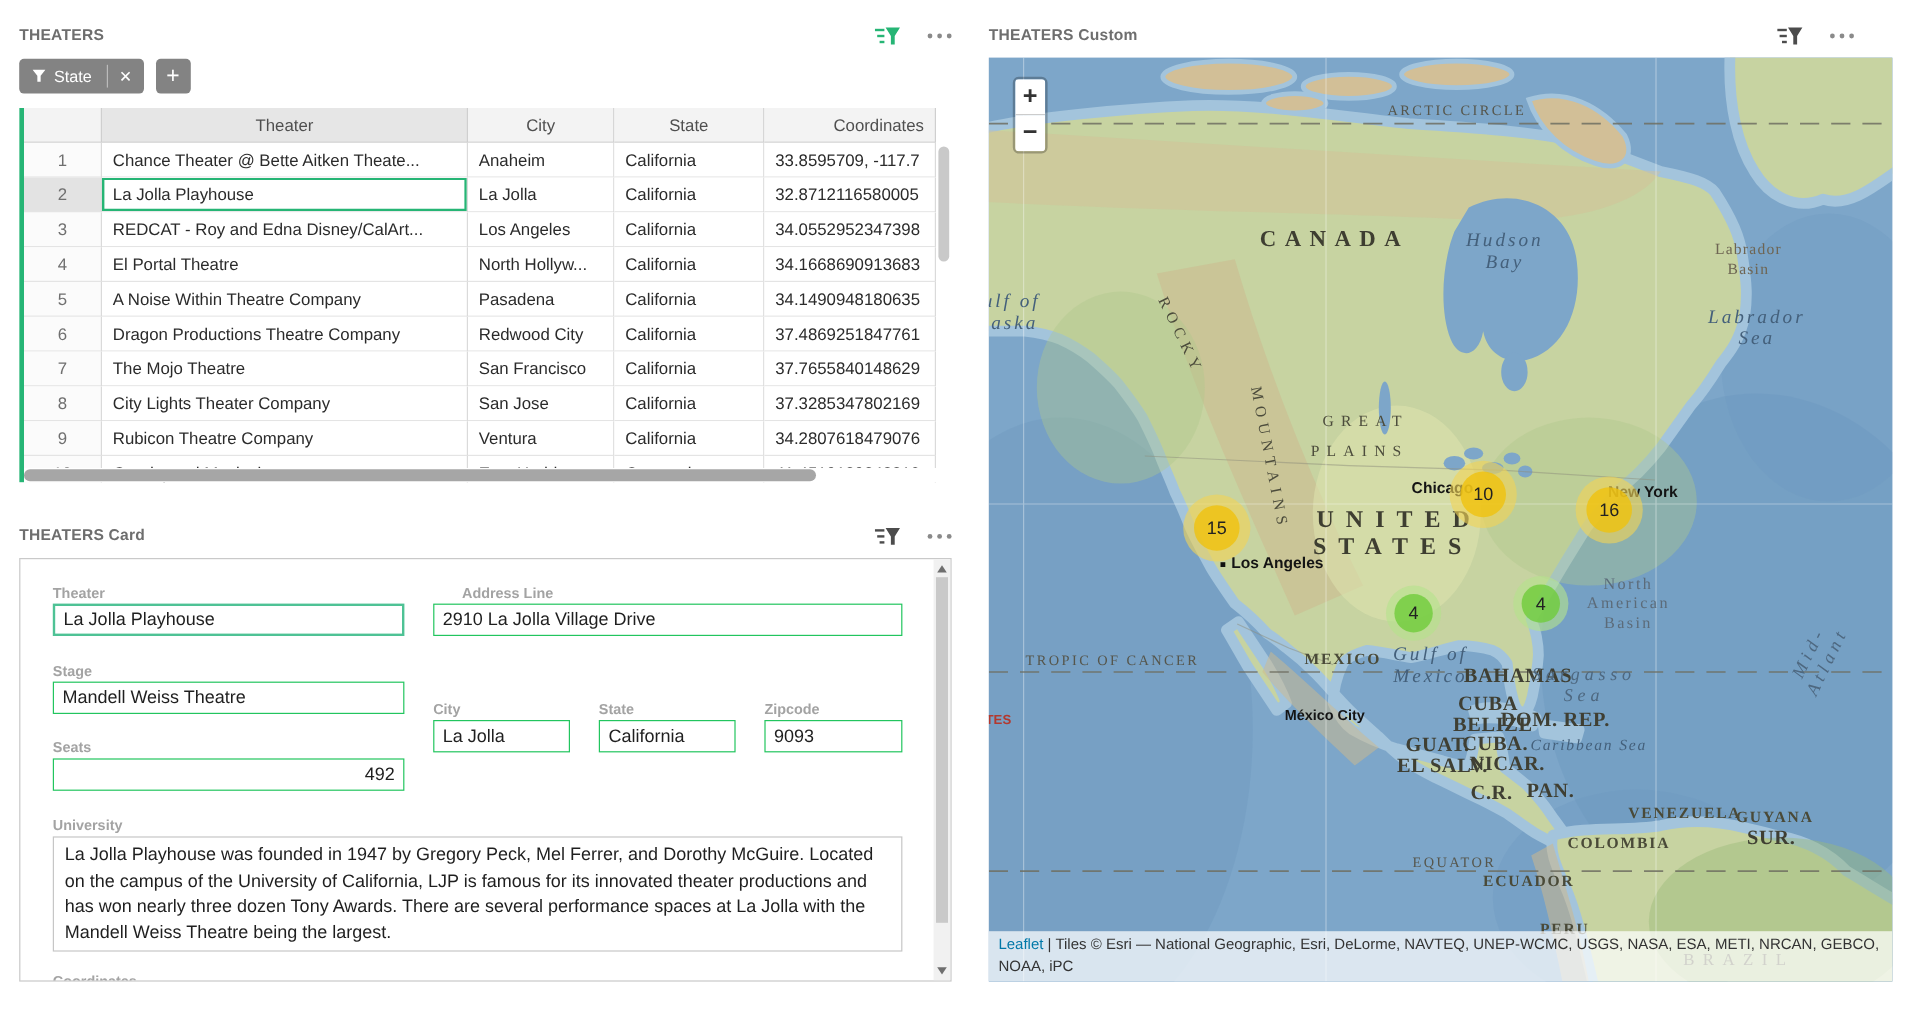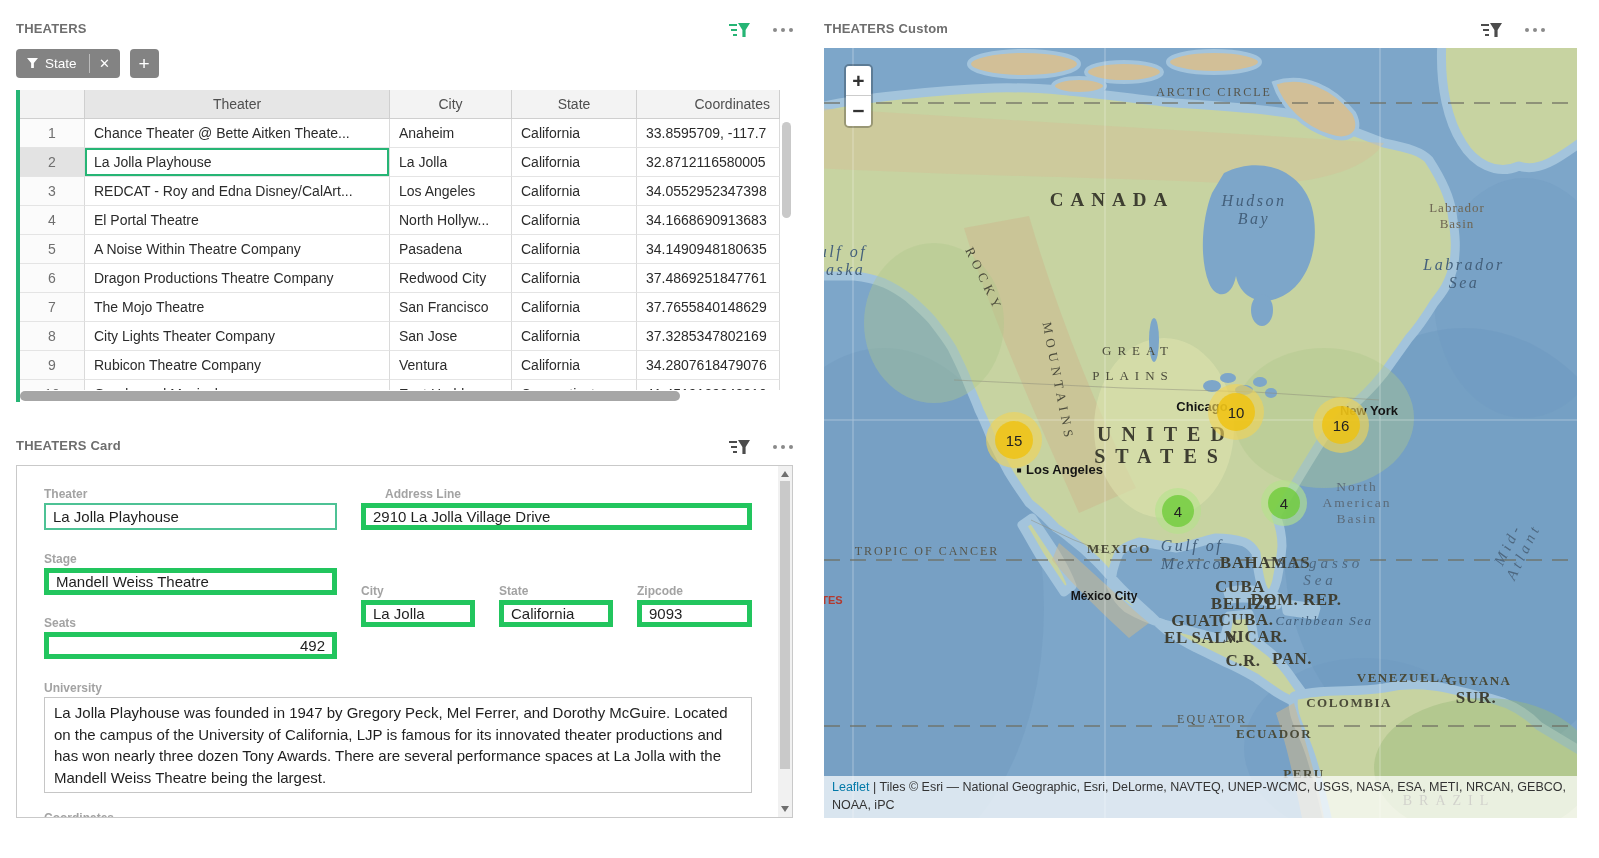--- a/index.html
+++ b/index.html
@@ -36,21 +36,21 @@
   .tc.num.selnum { background:#e3e3e3; }
   .tc.sel { box-shadow:inset 0 0 0 2px #26b575; }
   .vscroll { position:absolute; right:0; top:0; bottom:12px; width:13px; background:#fff; z-index:4; }
   .vscroll .thumb { position:absolute; right:2px; top:32px; width:9px; height:96px; border-radius:5px; background:#c9c9c9; }
   .hscroll { position:absolute; left:4px; right:13px; bottom:0; height:12px; background:#fff; z-index:4; }
   .hscroll .thumb { position:absolute; left:0; top:1px; width:660px; height:10px; border-radius:5px; background:#a6a6a6; }
 
   
   .cardwrap { position:absolute; left:16px; top:465px; width:777px; height:353px; border:1px solid #c9c9c9; background:#fff; overflow:hidden; }
   .flabel { position:absolute; font-size:12px; font-weight:700; color:#a3a3a3; }
-  .finput { position:absolute; height:27px; border:5px solid #22c55e; background:#fff; font-size:15px; color:#1f1f1f;
+  .finput { position:absolute; height:27px; border:1px solid #22c55e; background:#fff; font-size:15px; color:#1f1f1f;
             font-family:"Liberation Sans", sans-serif; padding:0 7px; outline:none; }
   .finput.hl { border:2px solid #4ec295; }
   .finput.num { text-align:right;padding-left:32px; }
   .fdesc { position:absolute; border:1px solid #c6c6c6; background:#fff; font-size:15px; color:#1f1f1f;
            line-height:21.5px; padding:4px 9px; }
   .cscroll { position:absolute; right:0; top:0; bottom:0; width:14px; background:#f1f1f1; }
   .cscroll .thumb { position:absolute; left:2px; width:10px; top:15px; height:288px; background:#c9c9c9; }
   .cscroll .up, .cscroll .dn { position:absolute; left:3px; width:0; height:0; border-left:4px solid transparent; border-right:4px solid transparent; }
   .cscroll .up { top:5px; border-bottom:6px solid #6f6f6f; }
   .cscroll .dn { bottom:5px; border-top:6px solid #6f6f6f; }

